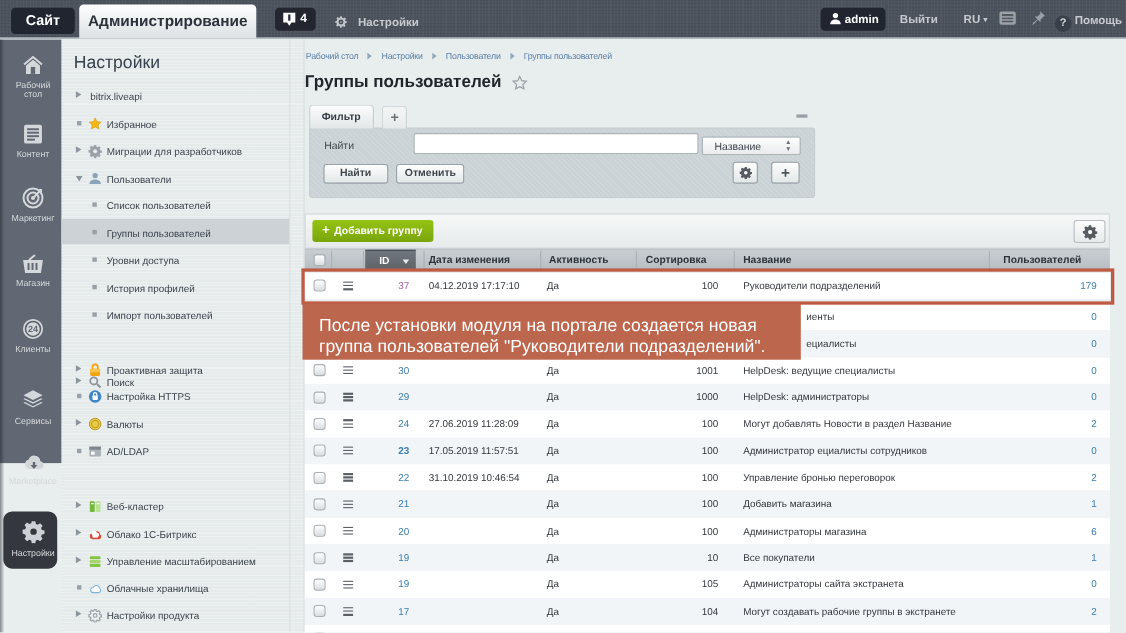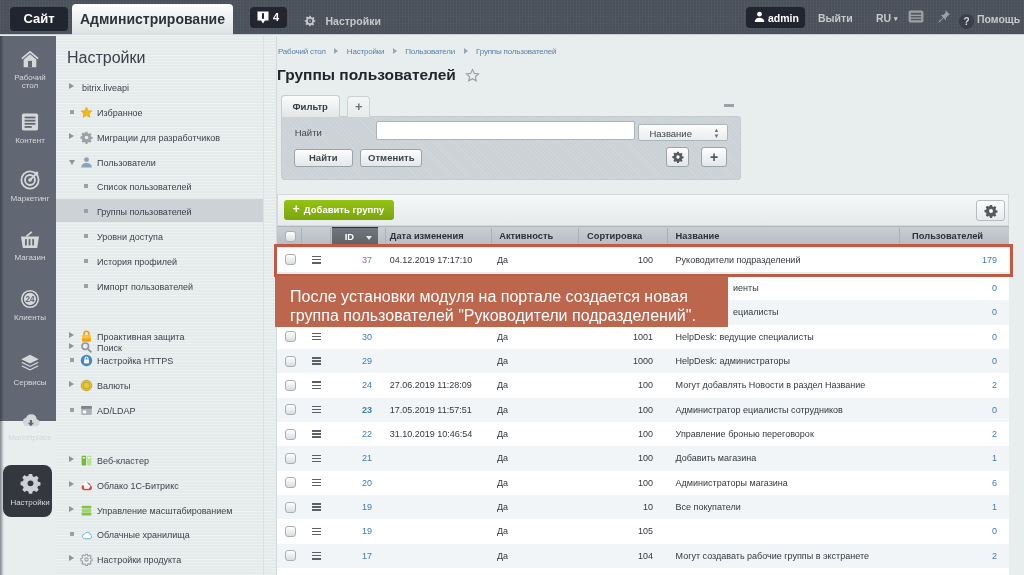--- a/index.html
+++ b/index.html
@@ -588,20 +588,21 @@
     <span class="cb"></span>
     <span class="hb">
           <div></div>
           <div></div>
           <div></div>
         </span>
     <span class="cell num" style="left:53px; width:42px;"><span class="idl">19</span></span>
     <span class="cell" style="left:112.8px; width:100px;"></span>
     <span class="cell" style="left:220px; width:60px;">Да</span>
     <span class="cell num" style="left:301px; width:75px;">105</span>
+    <span class="cell" style="left:398.6px; width:220px;">Администраторы сайта экстранета</span>
     <span class="cell num idl" style="left:621px; width:99px;">0</span>
   </div>
       <div class="row blue" style="top:507.8px;">
     <span class="cb"></span>
     <span class="hb">
           <div></div>
           <div></div>
           <div></div>
         </span>
     <span class="cell num" style="left:53px; width:42px;"><span class="idl">17</span></span>

